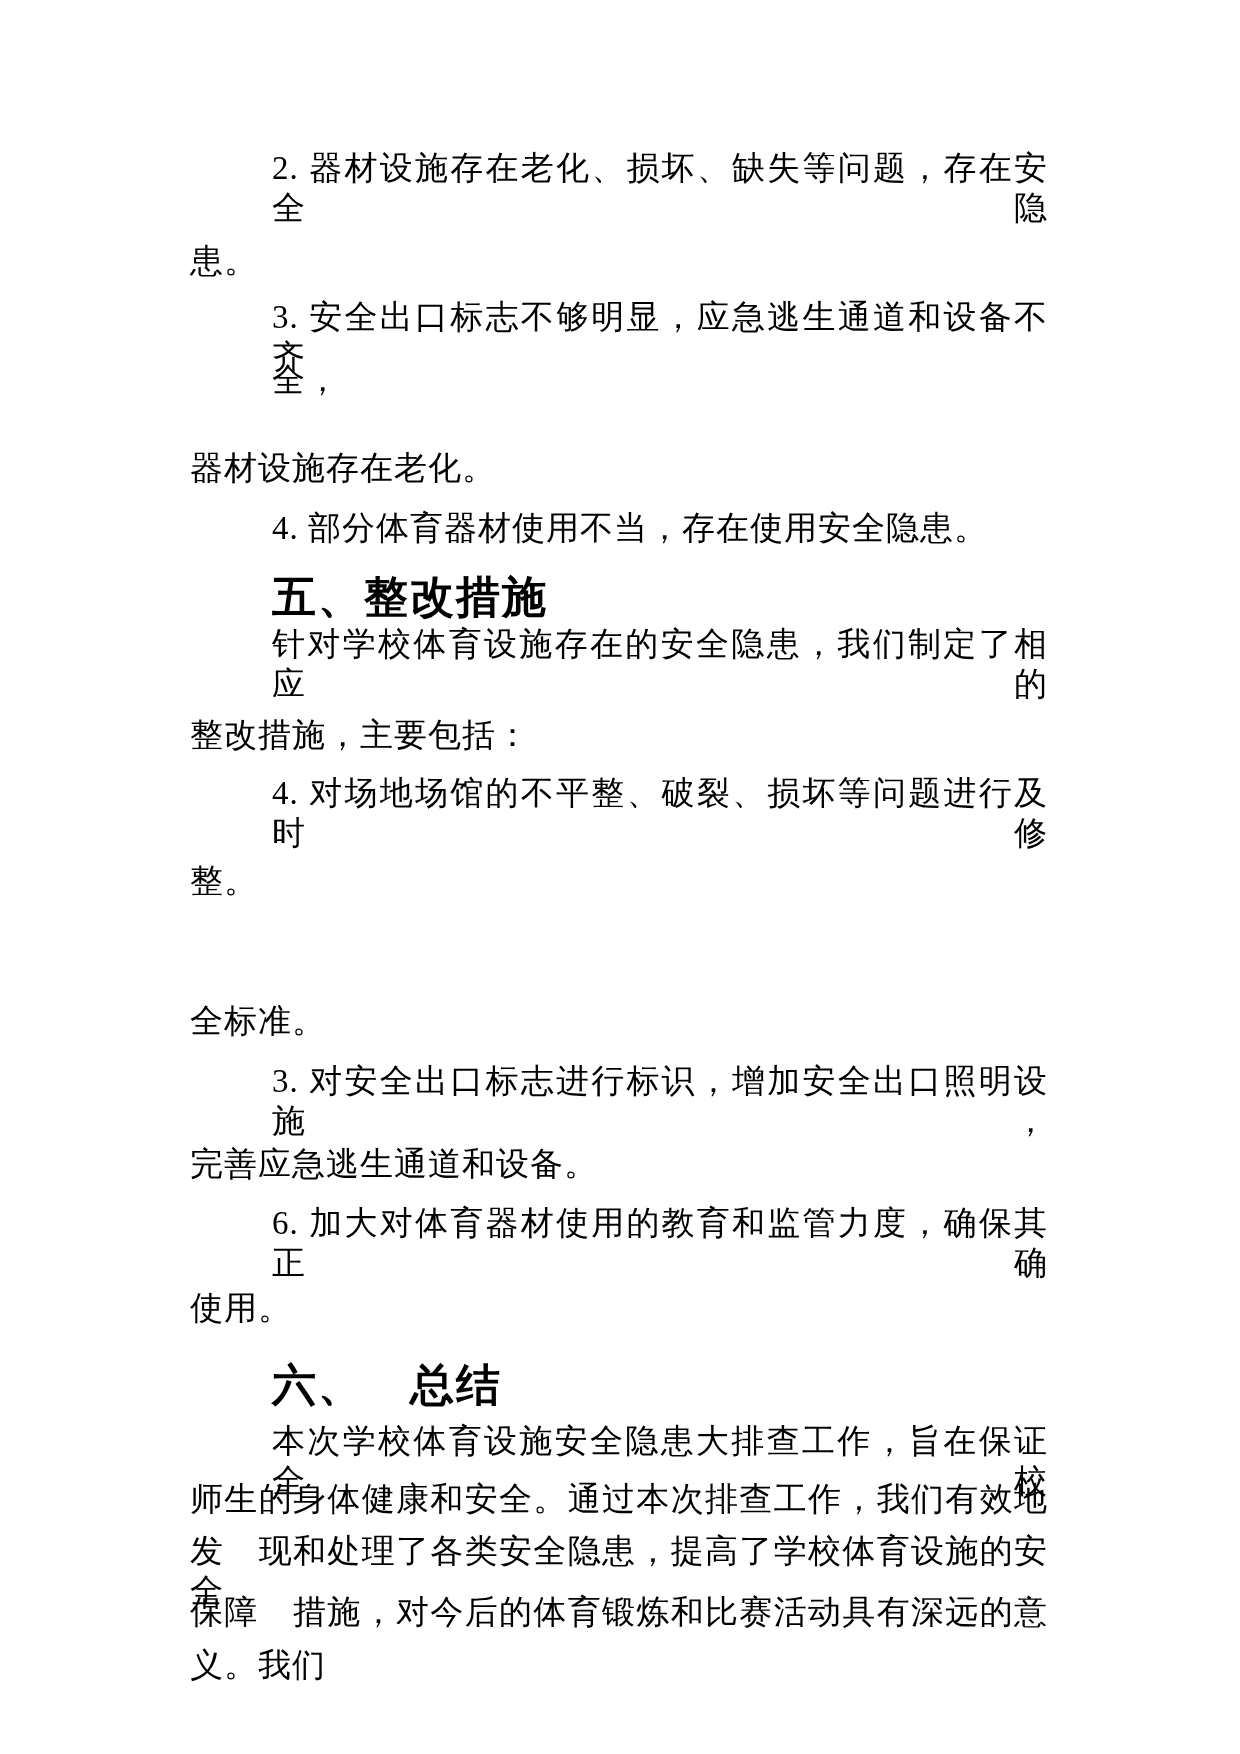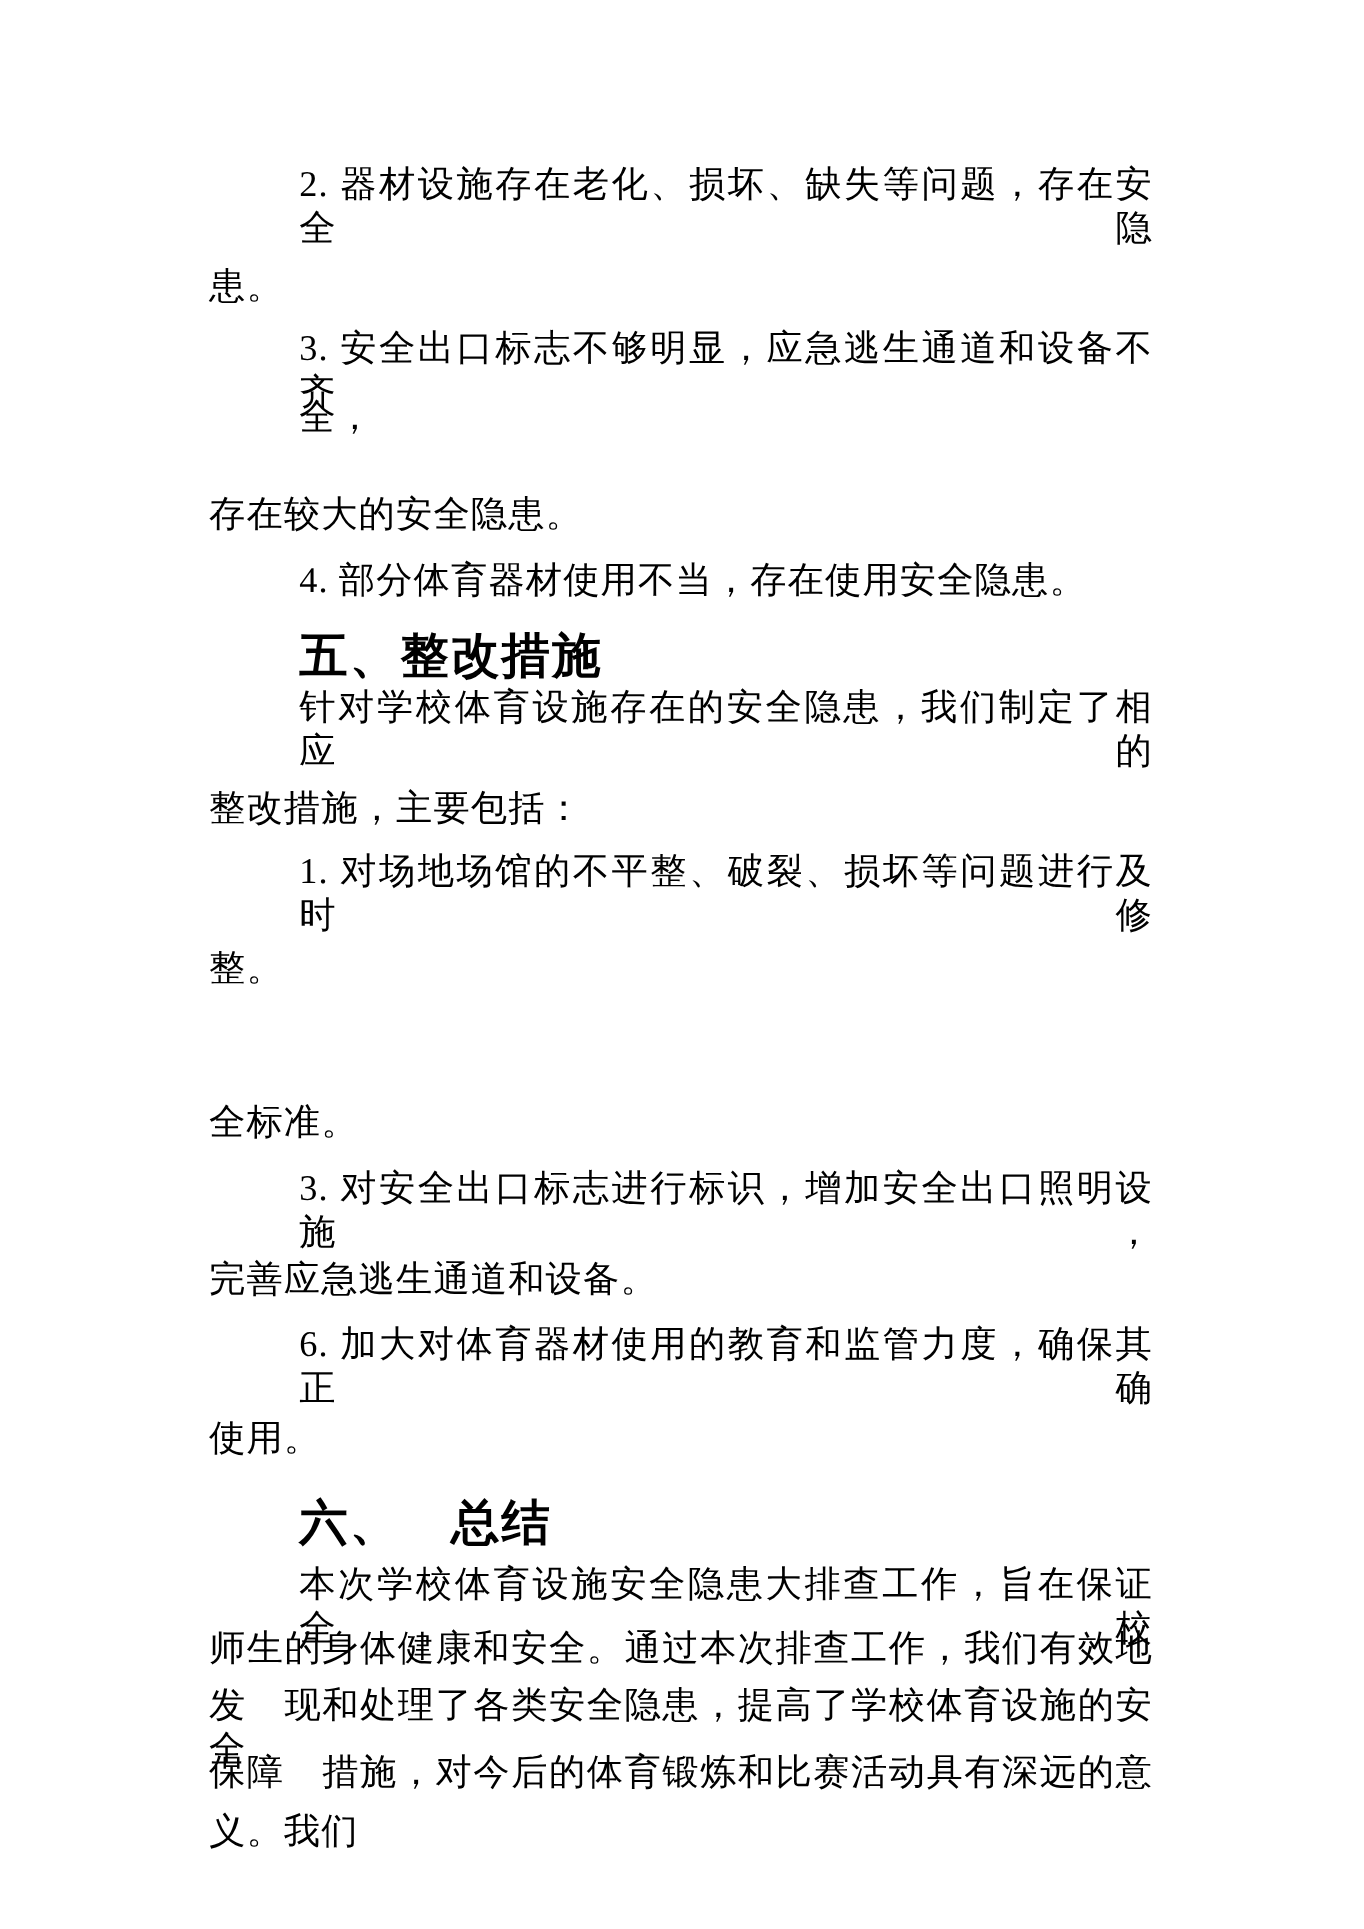--- a/index.html
+++ b/index.html
@@ -40,26 +40,26 @@
   }
 </style>
 </head>
 <body>
 
 <div class="page">
   <div class="ln indent full" style="top:149px">2. 器材设施存在老化、损坏、缺失等问题，存在安全隐</div>
   <div class="ln flush" style="top:242px">患。</div>
   <div class="ln indent full" style="top:298px">3. 安全出口标志不够明显，应急逃生通道和设备不齐</div>
   <div class="ln indent" style="top:361px">全，</div>
-  <div class="ln flush" style="top:449px">存在较大的安全隐患。</div>
+  <div class="ln flush" style="top:449px">器材设施存在老化。</div>
   <div class="ln indent" style="top:509px">4. 部分体育器材使用不当，存在使用安全隐患。</div>
   <div class="ln indent heading" style="top:571px">五、整改措施</div>
   <div class="ln flush" style="top:716px">整改措施，主要包括：</div>
   <div class="ln indent full" style="top:625px">针对学校体育设施存在的安全隐患，我们制定了相应的</div>
-  <div class="ln indent full" style="top:774px">1. 对场地场馆的不平整、破裂、损坏等问题进行及时修</div>
+  <div class="ln indent full" style="top:774px">4. 对场地场馆的不平整、破裂、损坏等问题进行及时修</div>
   <div class="ln flush" style="top:862px">整。</div>
   <div class="ln flush" style="top:1002px">全标准。</div>
   <div class="ln indent full" style="top:1062px">3. 对安全出口标志进行标识，增加安全出口照明设施，</div>
   <div class="ln flush" style="top:1145px">完善应急逃生通道和设备。</div>
   <div class="ln indent full" style="top:1204px">6. 加大对体育器材使用的教育和监管力度，确保其正确</div>
   <div class="ln flush" style="top:1289px">使用。</div>
   <div class="ln indent heading" style="top:1359px">六、　总结</div>
   <div class="ln indent full" style="top:1422px">本次学校体育设施安全隐患大排查工作，旨在保证全校</div>
   <div class="ln flush full" style="top:1480px">师生的身体健康和安全。通过本次排查工作，我们有效地</div>
   <div class="ln flush full" style="top:1532px">发　现和处理了各类安全隐患，提高了学校体育设施的安全</div>

